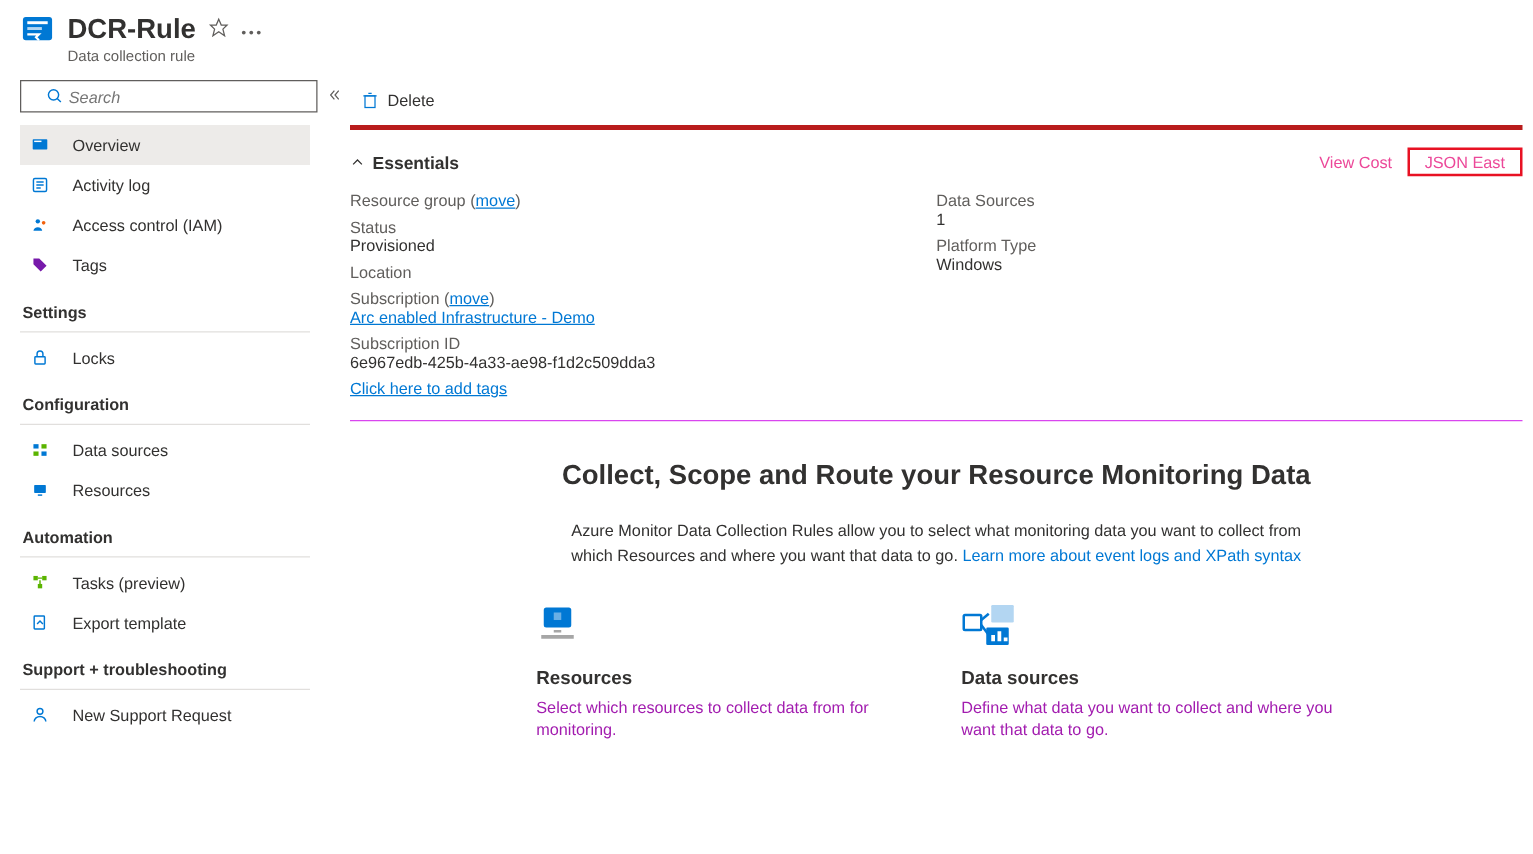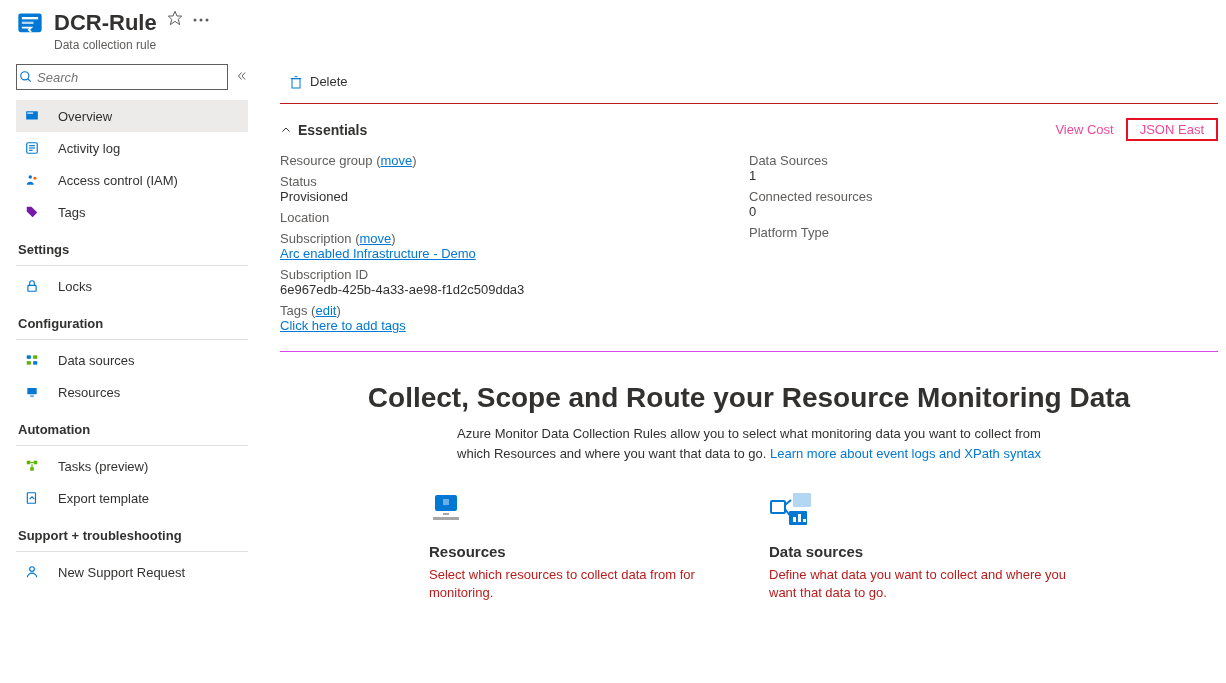--- a/index.html
+++ b/index.html
@@ -3,75 +3,75 @@
 <meta charset="utf-8">
 <style>
 * { box-sizing: border-box; margin: 0; padding: 0; }
 body { font-family: "Segoe UI", -apple-system, sans-serif; font-size: 13px; color: #323130; background: #fff; width: 1226px; height: 683px; overflow: hidden; }
 .app { display: flex; flex-direction: column; height: 100%; }
 
 
 .header { display: flex; align-items: flex-start; padding: 10px 16px 8px 16px; }
 .header-icon { width: 28px; height: 28px; margin-right: 10px; }
 .header-text { flex: 1; }
-.header-title-row { display: flex; gap: 10px; }
+.header-title-row { display: flex; align-items: center; gap: 10px; }
 .header-title { font-size: 22px; font-weight: 600; }
 .header-sub { font-size: 12px; color: #605e5c; margin-top: 2px; }
 .star-icon, .dots-icon { color: #605e5c; cursor: pointer; }
 
 
 .body { display: flex; flex: 1; min-height: 0; }
 
 
 .sidebar { width: 256px; border-right: none; padding: 0 8px 0 16px; display: flex; flex-direction: column; }
 .search-row { display: flex; align-items: center; gap: 8px; margin-bottom: 10px; margin-top: 4px; }
-.search-box { flex: 1; display: flex; align-items: center; border: 1px solid #605e5c; height: 26px; padding: 0 2px; cursor: text; }
+.search-box { flex: 1; display: flex; align-items: center; border: 1px solid #605e5c; height: 26px; padding: 0 20px; cursor: text; }
 .search-box input { border: none; outline: none; font-size: 13px; flex: 1; padding-left: 4px; font-style: italic; color: #605e5c; }
 .search-box svg { color: #0078d4; }
 .collapse-btn { color: #605e5c; cursor: pointer; }
 
 .nav-item { display: flex; align-items: center; height: 32px; padding: 0 8px; gap: 18px; cursor: pointer; }
 .nav-item.active { background: #edebe9; }
 .nav-item .icon { width: 16px; display: flex; justify-content: center; }
 .nav-item .label { font-size: 13px; }
 
 .nav-section-title { font-size: 13px; font-weight: 600; margin: 14px 0 4px 2px; }
 .nav-divider { border-bottom: 1px solid #e1dfdd; margin: 4px 0; }
 
 
 .main { flex: 1; padding: 0 8px 0 24px; overflow: auto; }
-.toolbar { display: flex; align-items: center; height: 44px; border-bottom: 1px solid #b91c1c; }
+.toolbar { display: flex; align-items: center; height: 44px; border-bottom: 4px solid #b91c1c; }
 .tb-btn { display: flex; align-items: center; gap: 6px; padding: 0 8px; height: 32px; cursor: pointer; color: #323130; }
 .tb-btn svg { color: #0078d4; }
 
 .essentials-header { display: flex; padding: 14px 0 6px 0; }
 .essentials-toggle { display: flex; align-items: center; gap: 6px; cursor: pointer; font-weight: 600; font-size: 14px; }
 .spacer { flex: 1; }
 .link-btn { color: #ec4899; cursor: pointer; font-size: 13px; padding: 4px 8px; }
 .highlight-box { border: 2px solid #e81123; padding: 2px 4px; margin-left: 4px; }
 
 .essentials-grid { display: flex; border-bottom: 1px solid #d946ef; padding-bottom: 12px; }
 .col { flex: 1; }
 .kv { margin: 6px 0; }
 .kv .k { font-size: 13px; color: #605e5c; }
 .kv .v { font-size: 13px; color: #323130; }
 .kv .paren { color: #605e5c; }
 .kv a, .link { color: #0078d4; text-decoration: underline; cursor: pointer; }
 
 
 .hero { text-align: center; padding: 30px 60px 0 60px; }
-.hero-title { font-size: 28px; font-weight: 600; margin-bottom: 10px; }
+.hero-title { font-size: 22px; font-weight: 600; margin-bottom: 22px; }
 .hero-desc { font-size: 13px; color: #323130; line-height: 1.5; max-width: 620px; margin: 0 auto; }
 .hero-desc a { color: #0078d4; text-decoration: none; }
 
 .cards { display: flex; gap: 40px; justify-content: center; margin-top: 30px; padding: 0 40px; }
 .card { width: 300px; text-align: left; }
 .card-icons { display: flex; justify-content: flex-start; margin-bottom: 14px; height: 36px; align-items: center; }
 .card-title { font-size: 15px; font-weight: 600; margin-bottom: 6px; }
-.card-desc { font-size: 13px; color: #b91c1c; line-height: 1.4; }
+.card-desc { font-size: 13px; color: #a21caf; line-height: 1.4; }
 </style>
 </head>
 <body>
 
 <div class="app">
 
   <div class="header">
     <div class="header-icon">
       <svg viewBox="0 0 24 24" width="28" height="28">
           <rect x="2" y="3" width="20" height="16" rx="2" fill="#0078d4"></rect>
@@ -270,35 +270,31 @@
           </div>
           <div class="kv">
             <div class="k"><span>Subscription</span> <span class="paren">(</span><a>move</a><span class="paren">)</span></div>
             <div class="v"><a>Arc enabled Infrastructure - Demo</a></div>
           </div>
           <div class="kv">
             <div class="k">Subscription ID</div>
             <div class="v">6e967edb-425b-4a33-ae98-f1d2c509dda3</div>
           </div>
           <div class="kv">
-            <div class="k"><span>Tags</span> <span class="paren">(</span><a>edit</a><span class="paren">)</span></div>
             <div class="v"><a>Click here to add tags</a></div>
           </div>
         </div>
         <div class="col">
           <div class="kv">
             <div class="k">Data Sources</div>
             <div class="v">1</div>
           </div>
           <div class="kv">
-            <div class="k">Connected resources</div>
-            <div class="v">0</div>
-          </div>
-          <div class="kv">
             <div class="k">Platform Type</div>
+            <div class="v">Windows</div>
           </div>
         </div>
       </div>
 
       <div class="hero">
         <div class="hero-title">Collect, Scope and Route your Resource Monitoring Data</div>
         <div class="hero-desc">
           <span>Azure Monitor Data Collection Rules allow you to select what monitoring data you want to collect from which Resources and where you want that data to go. </span><a>Learn more about event logs and XPath syntax</a>
         </div>
         <div class="cards">

